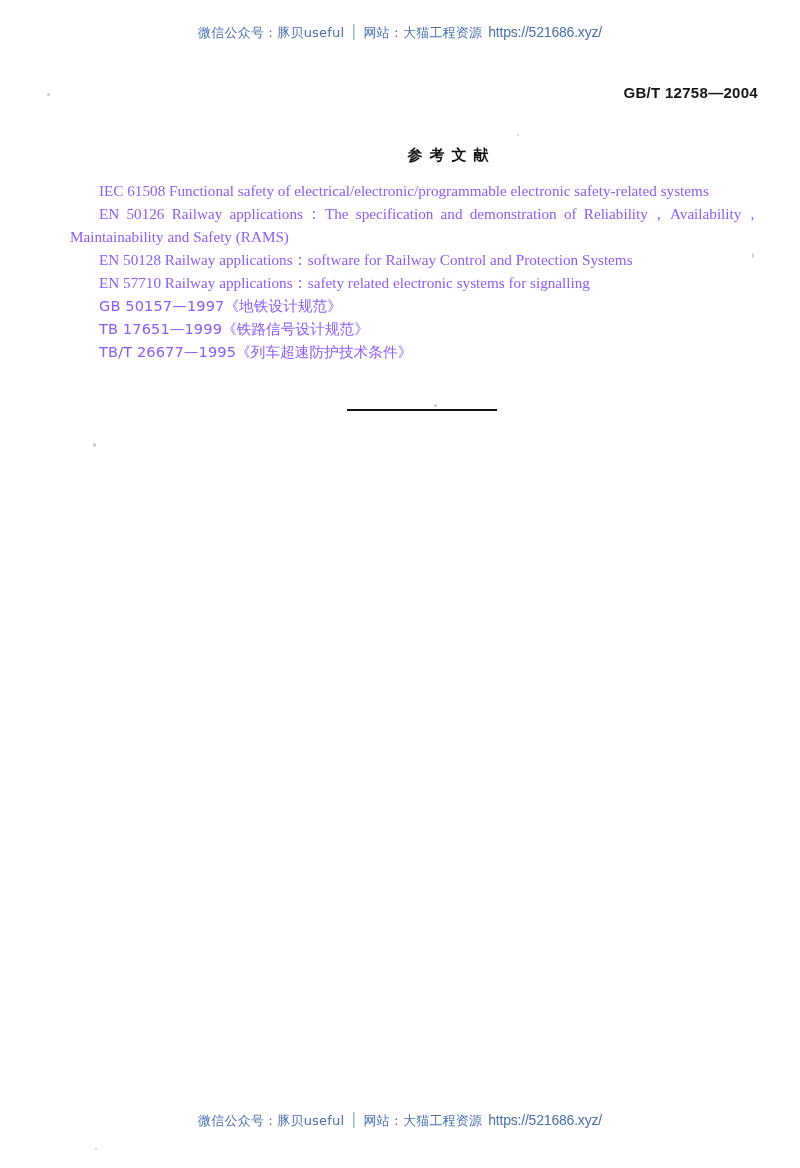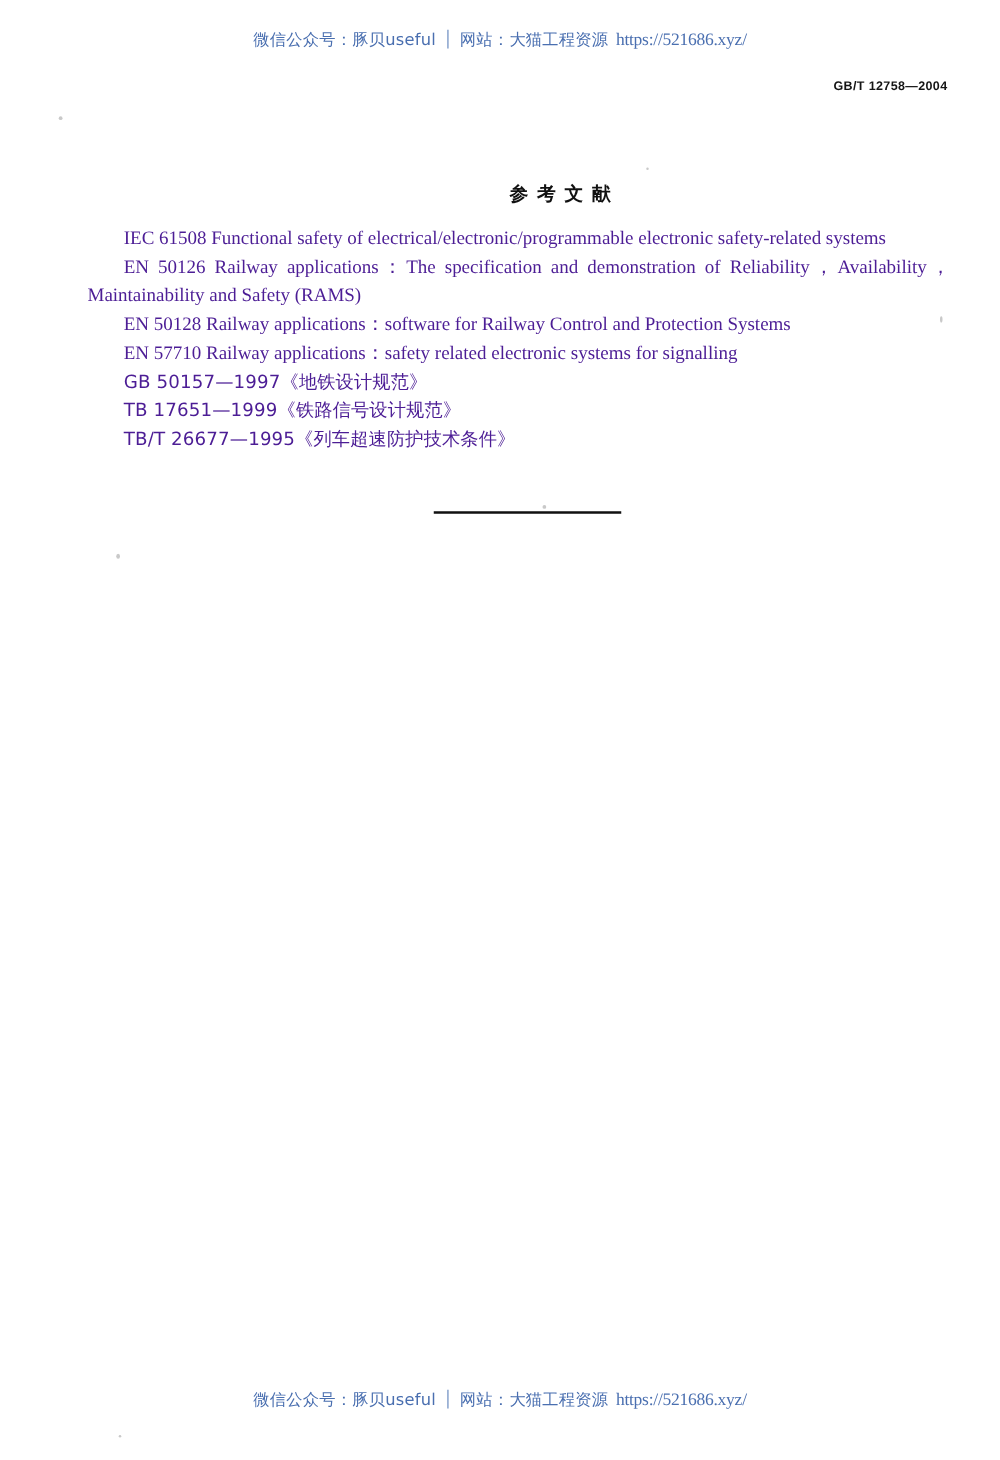--- a/index.html
+++ b/index.html
@@ -36,43 +36,43 @@
   }
   .watermark-top { top: 24px; }
   .watermark-bottom { top: 1112px; }
 
   .wm-cn {
     font-family: "DejaVu Sans", "Liberation Sans", sans-serif;
     font-size: 13px;
     letter-spacing: 0.2px;
   }
   .wm-mono {
-    font-family: Liberation Serif, serif;
+    font-family: Liberation Sans, sans-serif;
     font-size: 14px;
     letter-spacing: -0.2px;
   }
   .wm-sep {
     display: inline-block;
     color: #8fa8d0;
     font-family: "DejaVu Sans", sans-serif;
     font-size: 15px;
     padding: 0 7px;
     position: relative;
     top: -1px;
   }
   .wm-gap { display: inline-block; width: 6px; }
 
   
   .std-number {
     position: absolute;
-    top: 64px;
+    top: 84px;
     right: 42px;
     font-family: "Liberation Sans", "DejaVu Sans", sans-serif;
     font-weight: bold;
-    font-size: 10px;
+    font-size: 15px;
     letter-spacing: 0.3px;
     color: #141414;
   }
 
   
   .section-title {
     position: absolute;
     top: 146px;
     left: 0;
     width: 800px;
@@ -90,21 +90,21 @@
   .refs {
     position: absolute;
     top: 180px;
     left: 70px;
     width: 690px;
   }
   .ref-item {
     font-family: "Liberation Serif", "DejaVu Serif", serif;
     font-size: 15.2px;
     line-height: 22.6px;
-    color: #4c1d95;
+    color: #8b5cf6;
     text-indent: 29px;
     margin: 0 0 0.5px 0;
   }
   .ref-item.justify {
     text-align: justify;
     text-justify: inter-word;
   }
   .ref-item.cn {
     font-family: "DejaVu Sans", "Liberation Sans", sans-serif;
     font-size: 14.6px;

